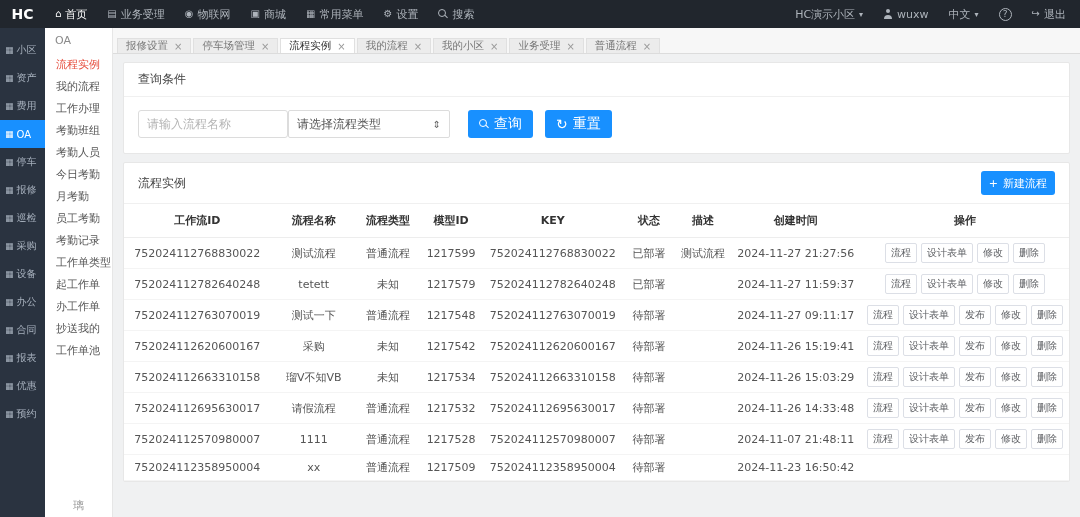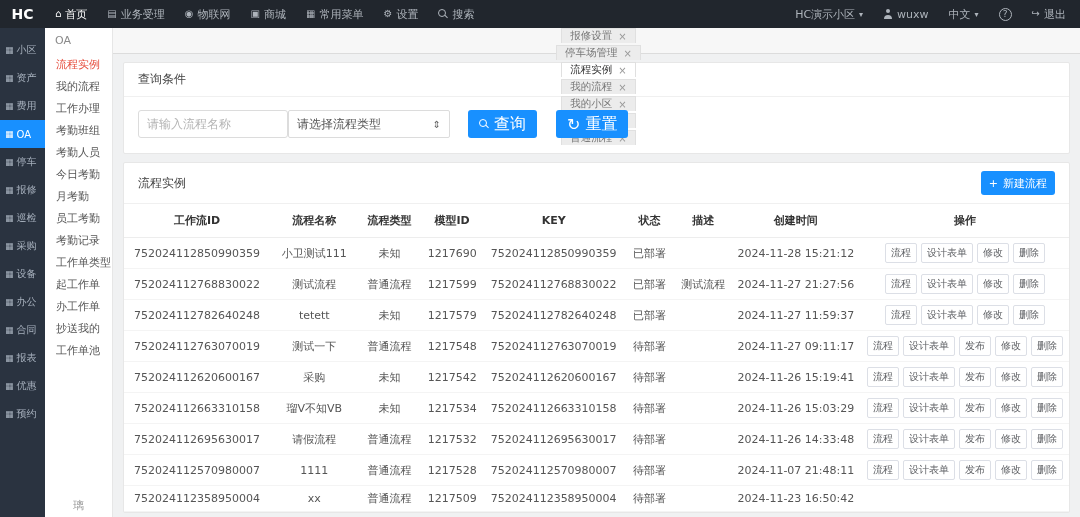--- a/index.html
+++ b/index.html
@@ -35,40 +35,40 @@
 
   
   .submenu { position:absolute; left:45px; top:28px; bottom:0; width:68px; background:#fff; border-right:1px solid #e6e6e6; }
   .submenu-title { height:26px; line-height:26px; padding-left:10px; color:#8a8a8a; font-size:11px; }
   .submenu-item { height:22px; line-height:22px; padding-left:11px; font-size:11px; color:#555; cursor:pointer; white-space:nowrap; }
   .submenu-item.active { color:var(--active-submenu,#e64c3c); }
   .submenu-footer { position:absolute; bottom:4px; left:50%; transform:translateX(-50%); color:#999; font-size:11px; }
 
   
   .main { position:absolute; left:113px; top:28px; right:0; bottom:0; background:#f0f1f2; overflow:hidden; }
-  .tabbar { height:26px; background:#f7f7f7; border-bottom:1px solid #dcdcdc; display:flex; align-items:center; padding-left:4px; gap:2px;flex-direction:column; }
+  .tabbar { height:26px; background:#f7f7f7; border-bottom:1px solid #dcdcdc; display:flex; align-items:flex-end; padding-left:4px; gap:2px; }
   .tab { display:flex; align-items:center; gap:6px; padding:0 8px; font-size:10.5px; color:#777;
          background:#ececec; border:1px solid #e0e0e0; border-bottom:none; cursor:pointer; white-space:nowrap; }
   .tab.active { background:#fff; color:#333; }
   .tab-close { font-size:10px; color:#999; cursor:pointer; }
 
   .card { background:#fff; border:1px solid #e7e7e7; border-radius:2px; margin:8px 10px; }
   .card-header { padding:8px 14px; border-bottom:1px solid #f0f0f0; font-size:12px; color:#444; }
   .card-header.flex { display:flex; align-items:center; justify-content:space-between; }
 
   .query-body { padding:13px 14px 15px; display:flex; align-items:center; }
   .text-input { width:150px; height:28px; border:1px solid #dcdcdc; border-radius:3px; padding:0 8px;
                 font-size:12px; color:#333; outline:none; font-family:inherit; }
   .text-input::placeholder { color:#b4b4b4; }
   .select { width:162px; height:28px; border:1px solid #dcdcdc; border-radius:2px; padding:0 8px;
             display:flex; align-items:center; justify-content:space-between; font-size:12px; color:#555;
             cursor:pointer; margin-right:18px; background:#fff; }
   .select-caret { font-size:10px; color:#666; }
   .btn { height:28px; padding:0 11px; border:none; border-radius:3px; background:var(--accent,#1890ff);
-         color:#fff; font-size:16px; display:flex; align-items:center; gap:5px; cursor:pointer; margin-right:19px; font-family:inherit; }
+         color:#fff; font-size:14px; display:flex; align-items:center; gap:5px; cursor:pointer; margin-right:12px; font-family:inherit; }
   .btn.small { height:24px; padding:0 8px; font-size:11px; margin-right:0; }
 
   table { width:100%; border-collapse:collapse; }
   th { font-size:11px; font-weight:bold; color:#333; text-align:center; padding:9px 4px; border-bottom:1px solid #ededed; }
   td { font-size:11px; color:#555; text-align:center; padding:5px 4px; border-bottom:1px solid #f4f4f4; white-space:nowrap; }
   .mini-btn { font-size:10px; padding:2px 5px; margin:0 2px; background:#fff; border:1px solid #dcdfe6;
               border-radius:2px; color:#606266; cursor:pointer; font-family:inherit; }
 </style>
 </head>
 <body>
@@ -287,31 +287,20 @@
             <th>模型ID</th>
             <th>KEY</th>
             <th>状态</th>
             <th>描述</th>
             <th>创建时间</th>
             <th>操作</th>
           </tr>
         </thead>
       <tbody id="tbody">
           <tr>
-            <td>752024112850990359</td>
-            <td>小卫测试111</td>
-            <td>未知</td>
-            <td>1217690</td>
-            <td>752024112850990359</td>
-            <td>已部署</td>
-            <td></td>
-            <td>2024-11-28 15:21:12</td>
-            <td class="td-actions"><button class="mini-btn">流程</button><button class="mini-btn">设计表单</button><button class="mini-btn">修改</button><button class="mini-btn">删除</button></td>
-          </tr>
-          <tr>
             <td>752024112768830022</td>
             <td>测试流程</td>
             <td>普通流程</td>
             <td>1217599</td>
             <td>752024112768830022</td>
             <td>已部署</td>
             <td>测试流程</td>
             <td>2024-11-27 21:27:56</td>
             <td class="td-actions"><button class="mini-btn">流程</button><button class="mini-btn">设计表单</button><button class="mini-btn">修改</button><button class="mini-btn">删除</button></td>
           </tr>

